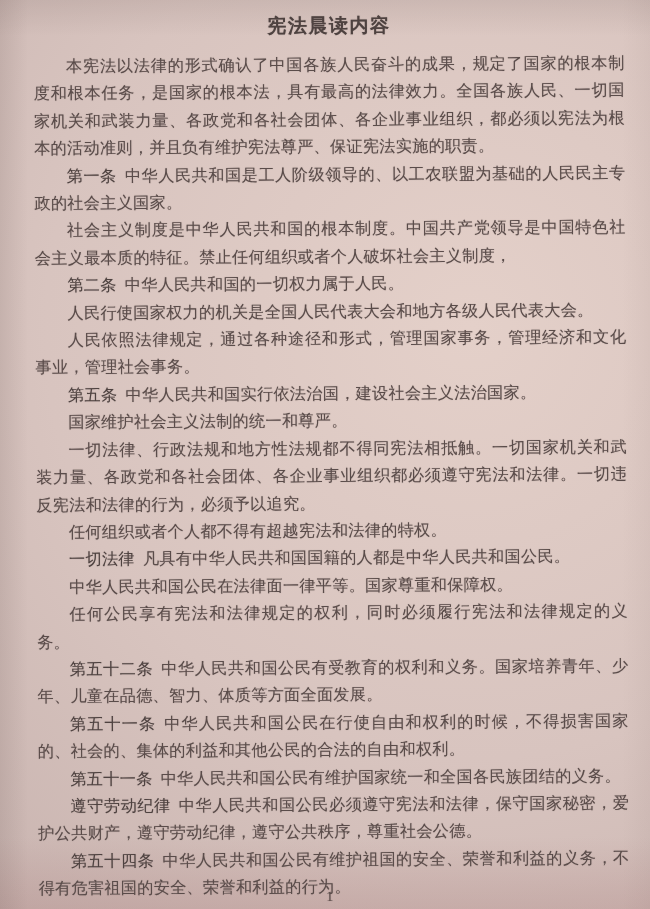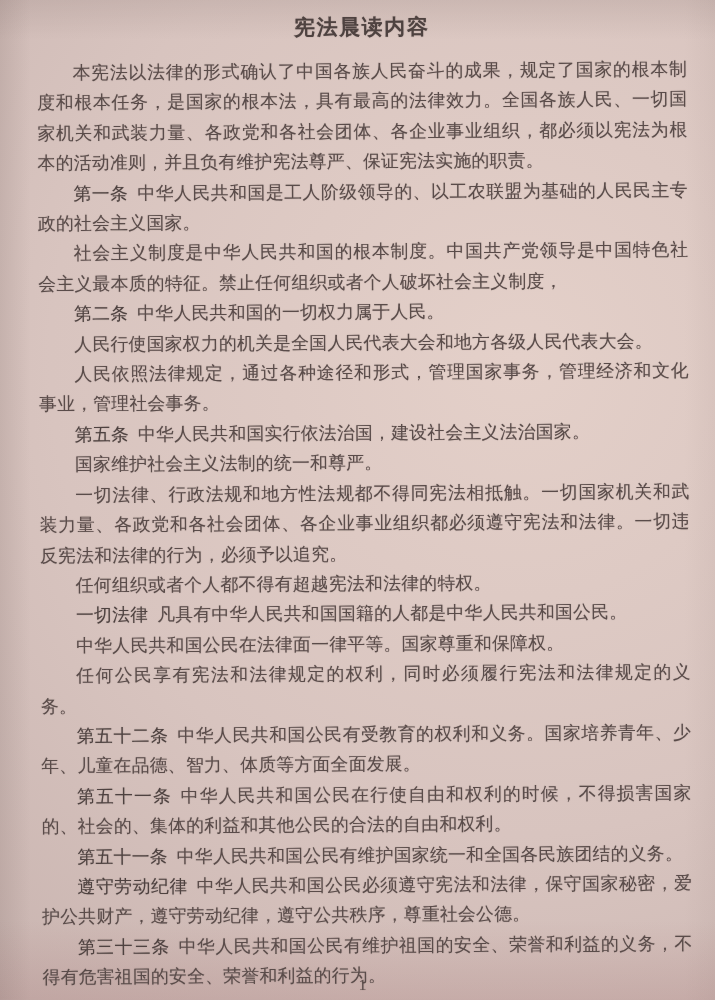--- a/index.html
+++ b/index.html
@@ -88,17 +88,17 @@
         <p>国家维护社会主义法制的统一和尊严。</p>
         <p>一切法律、行政法规和地方性法规都不得同宪法相抵触。一切国家机关和武装力量、各政党和各社会团体、各企业事业组织都必须遵守宪法和法律。一切违反宪法和法律的行为，必须予以追究。</p>
         <p>任何组织或者个人都不得有超越宪法和法律的特权。</p>
         <p><b class="art">一切法律</b>凡具有中华人民共和国国籍的人都是中华人民共和国公民。</p>
         <p>中华人民共和国公民在法律面一律平等。国家尊重和保障权。</p>
         <p>任何公民享有宪法和法律规定的权利，同时必须履行宪法和法律规定的义务。</p>
         <p><b class="art">第五十二条</b>中华人民共和国公民有受教育的权利和义务。国家培养青年、少年、儿童在品德、智力、体质等方面全面发展。</p>
         <p><b class="art">第五十一条</b>中华人民共和国公民在行使自由和权利的时候，不得损害国家的、社会的、集体的利益和其他公民的合法的自由和权利。</p>
         <p><b class="art">第五十一条</b>中华人民共和国公民有维护国家统一和全国各民族团结的义务。</p>
         <p><b class="art">遵守劳动纪律</b>中华人民共和国公民必须遵守宪法和法律，保守国家秘密，爱护公共财产，遵守劳动纪律，遵守公共秩序，尊重社会公德。</p>
-        <p><b class="art">第三十三条</b>中华人民共和国公民有维护祖国的安全、荣誉和利益的义务，不得有危害祖国的安全、荣誉和利益的行为。</p>
+        <p><b class="art">第五十四条</b>中华人民共和国公民有维护祖国的安全、荣誉和利益的义务，不得有危害祖国的安全、荣誉和利益的行为。</p>
       </div>
     <div class="pagenum">1</div>
   </div>
 </div>
 
 </body></html>

